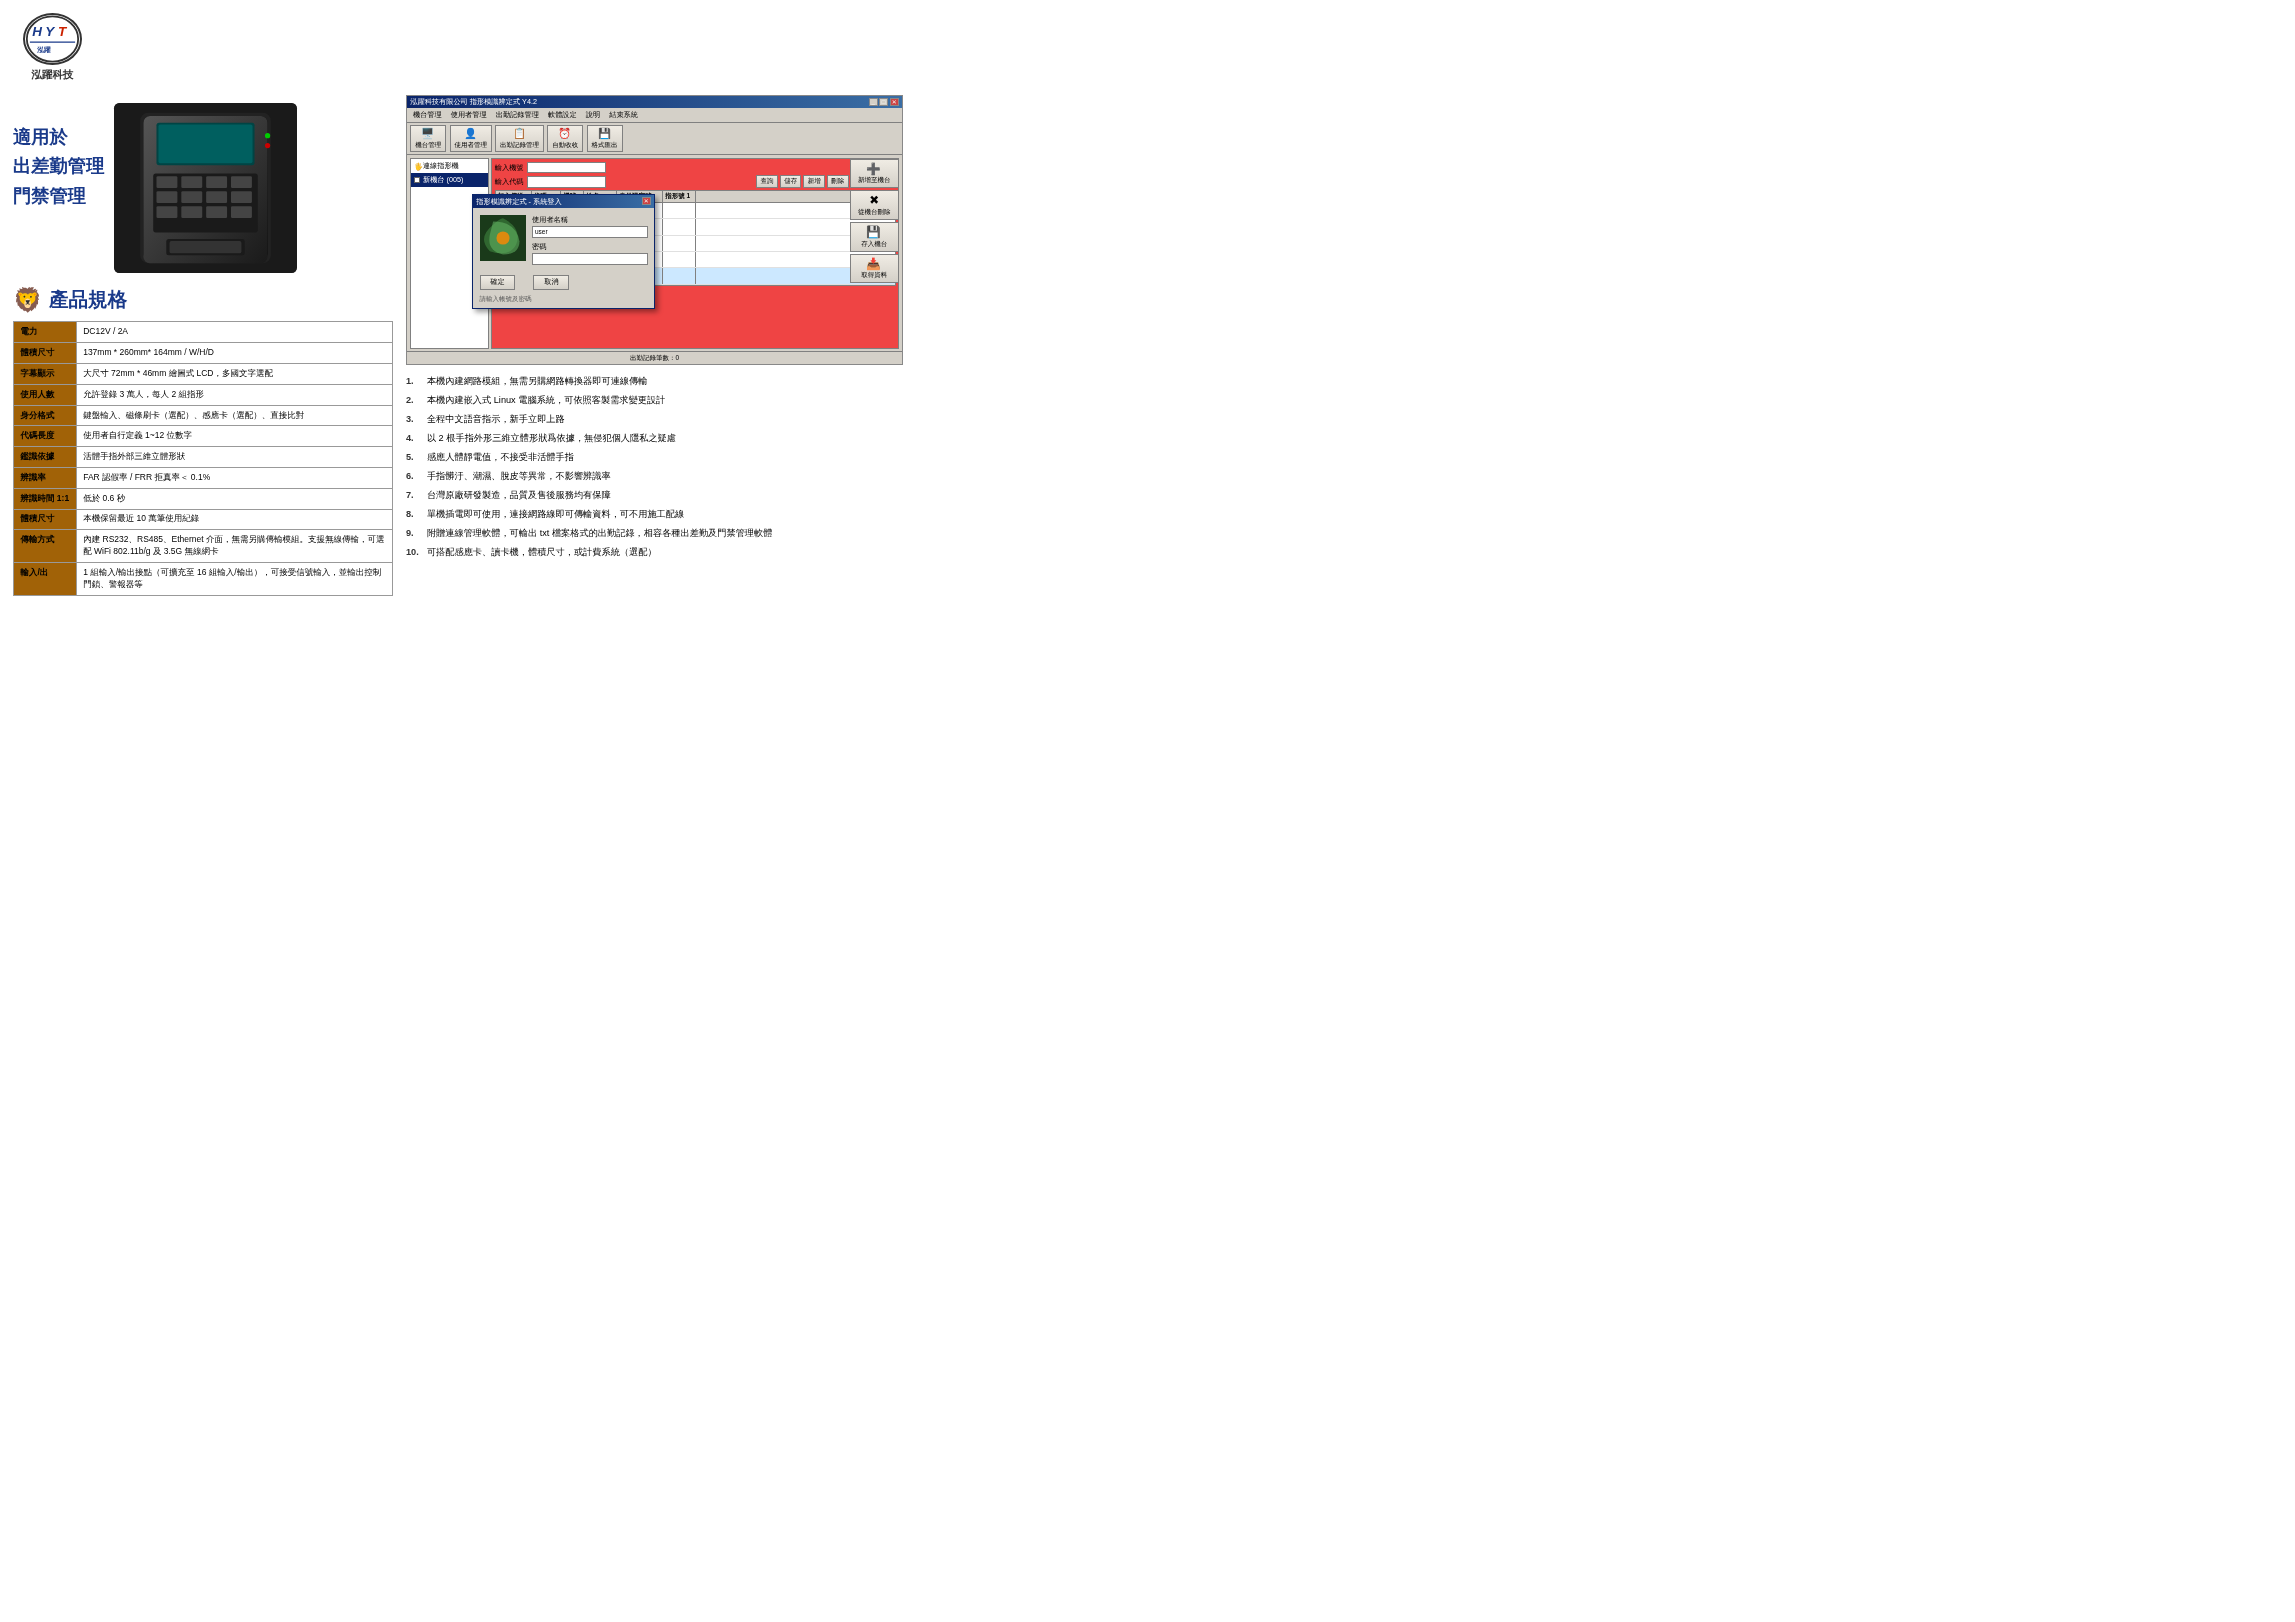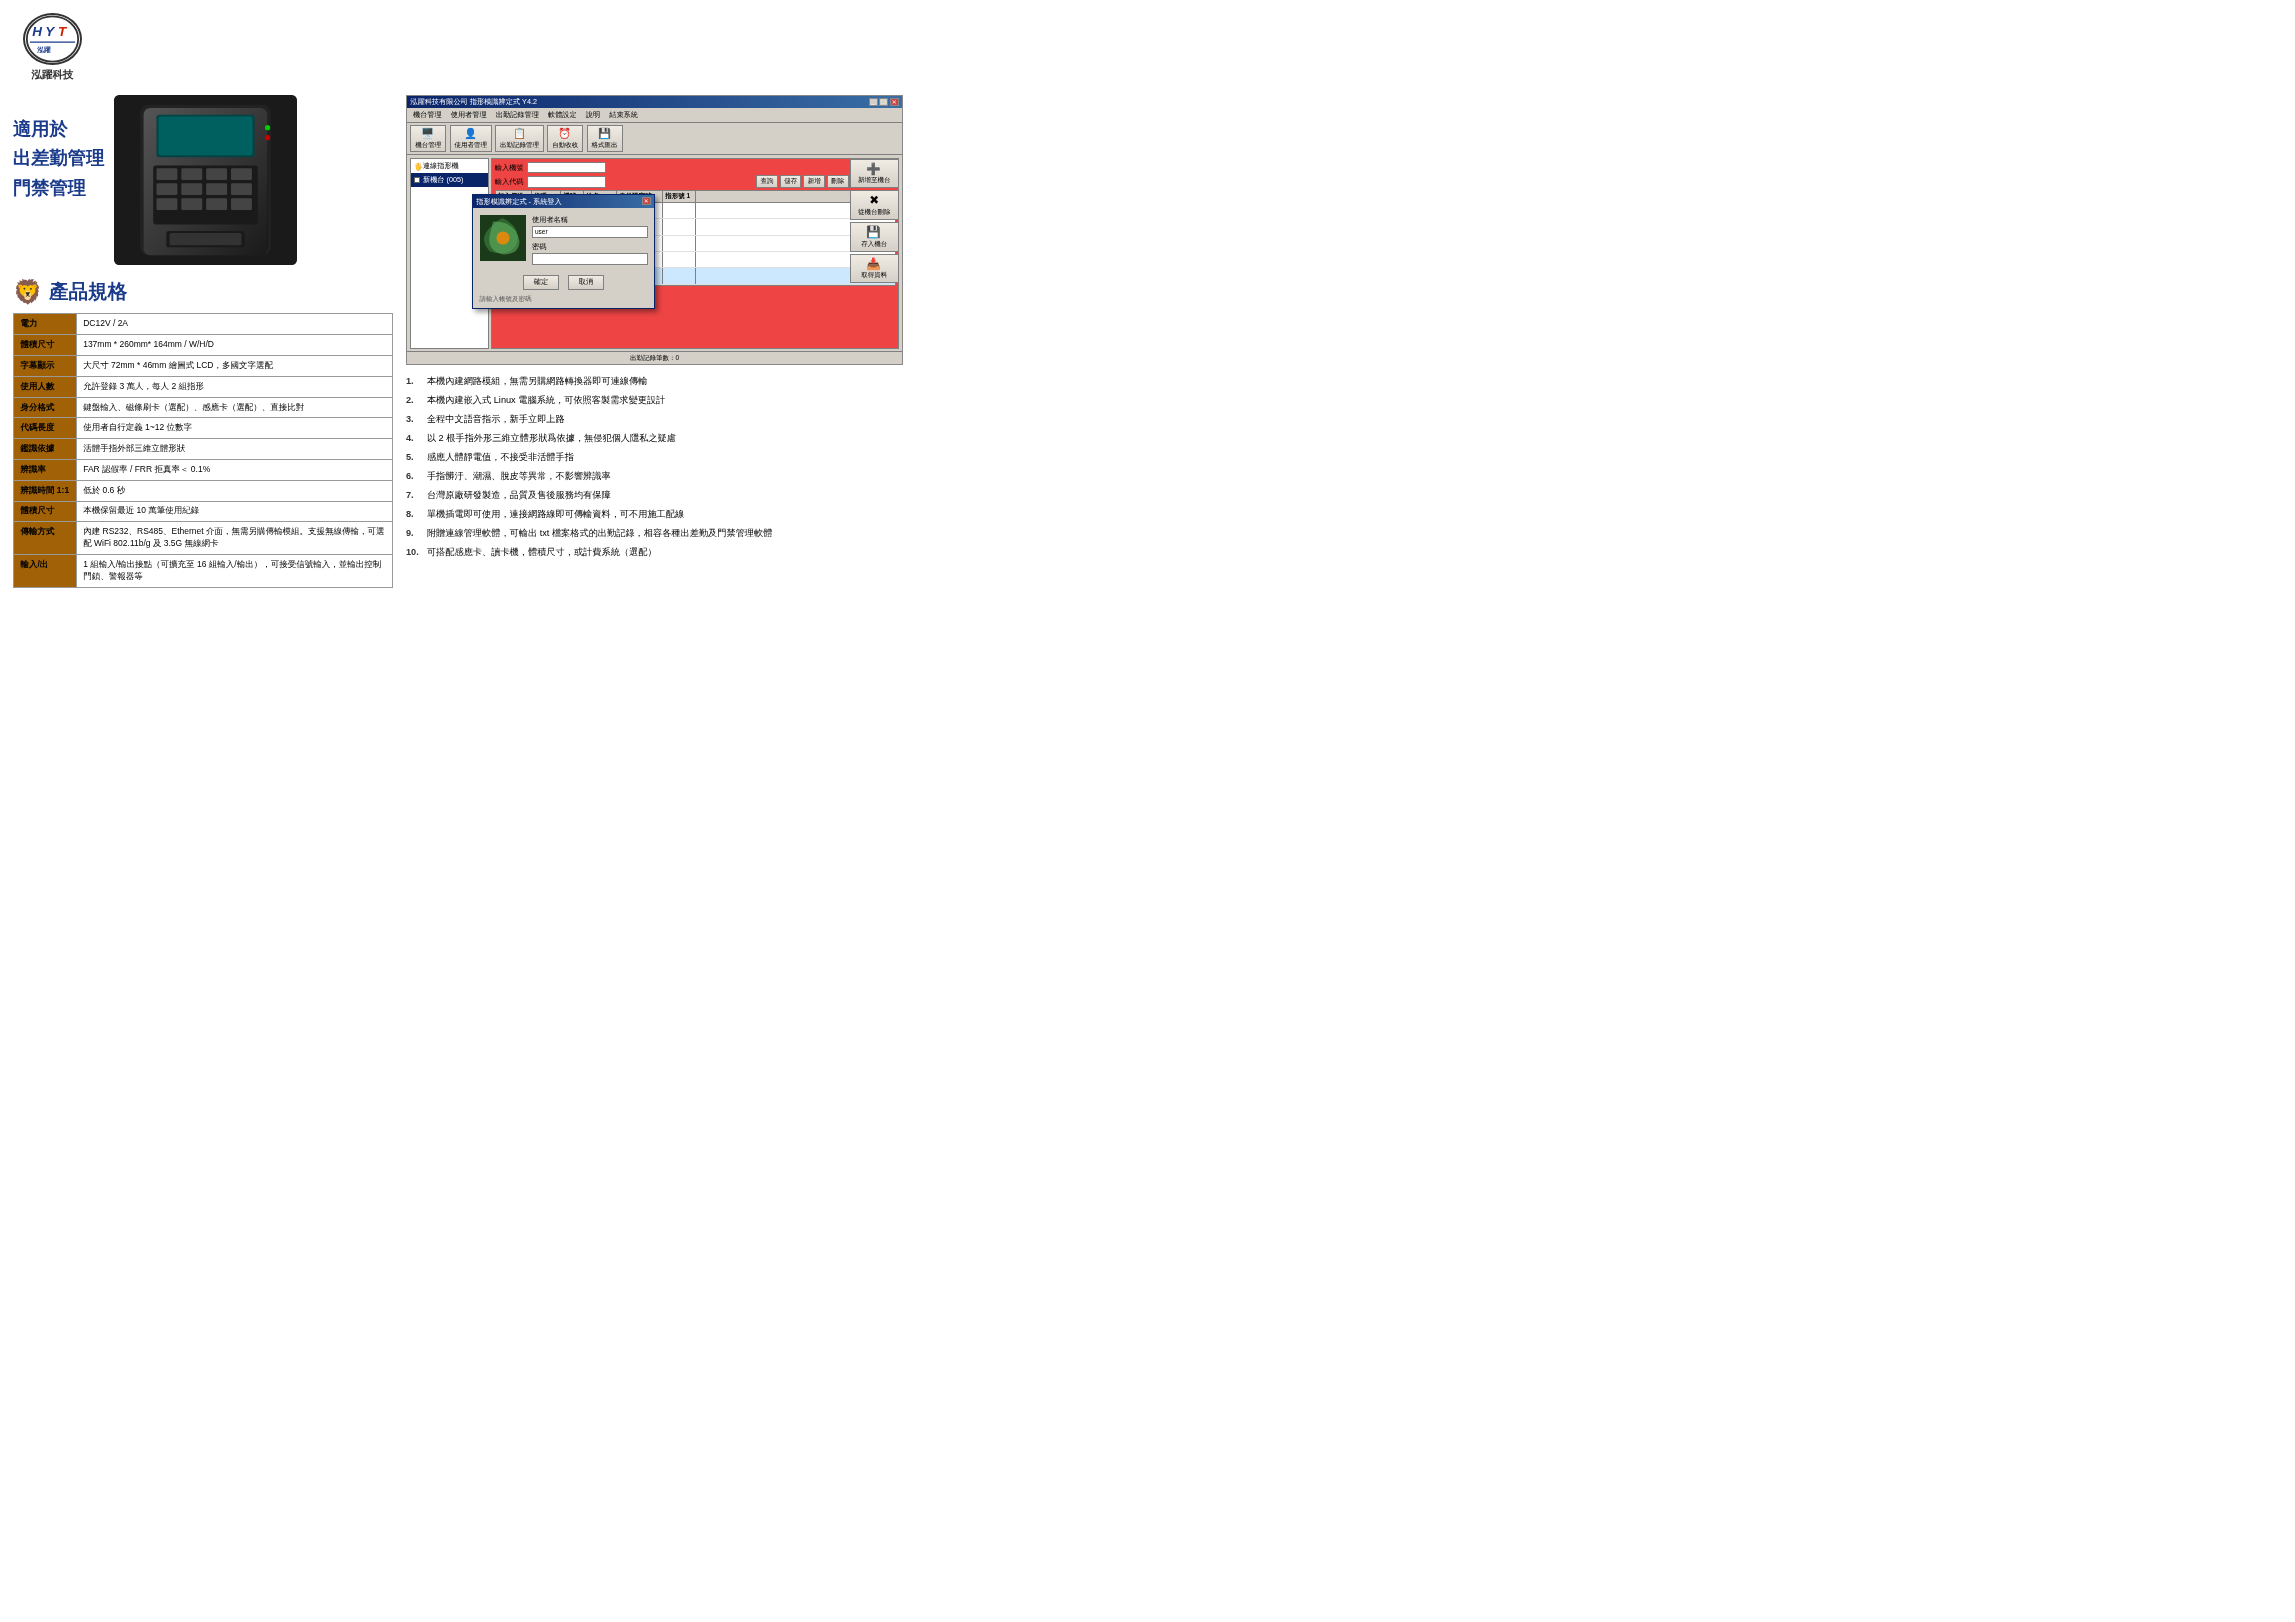--- a/index.html
+++ b/index.html
@@ -71,20 +71,21 @@
     }
 
     
     .main-content {
       display: flex;
       gap: 13px;
     }
     .left-panel {
       width: 380px;
       flex-shrink: 0;
+      margin-top: 8px;
     }
     .right-panel {
       flex: 1;
     }
 
     
     .product-top {
       display: flex;
       gap: 9.8px;
       margin-bottom: 13px;
@@ -347,22 +348,21 @@
     .ui-dialog-input {
       width: 100%;
       border: 0.7px solid #808080;
       background: #fff;
       height: 11.8px;
       font-size: 6.5px;
       padding: 0.7px 2px;
     }
     .ui-dialog-btns {
       display: flex;
-      justify-content: center;
-      gap: 9px;
+      gap: 18px;
       padding: 0 6.5px 5.2px;
     }
     .ui-dialog-btn {
       padding: 1.3px 9.8px;
       border: 0.7px solid #808080;
       background: linear-gradient(to bottom, #f0ece4, #d4d0c8);
       font-size: 7.2px;
       cursor: pointer;
     }
     .ui-statusbar {

